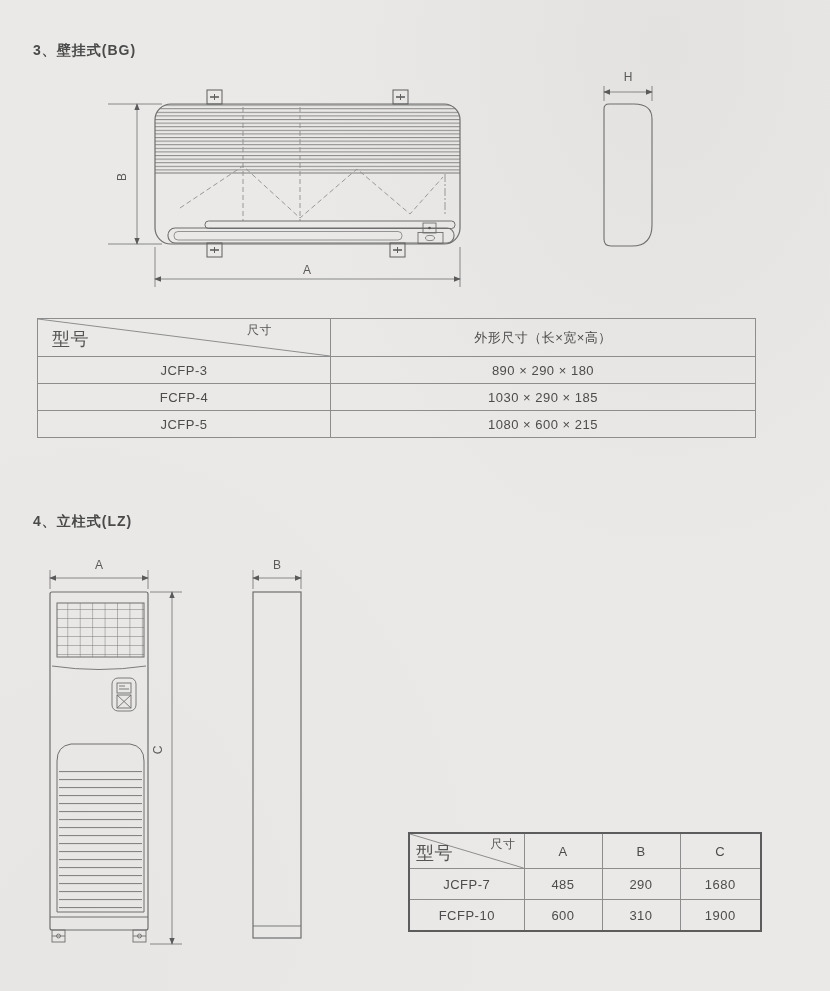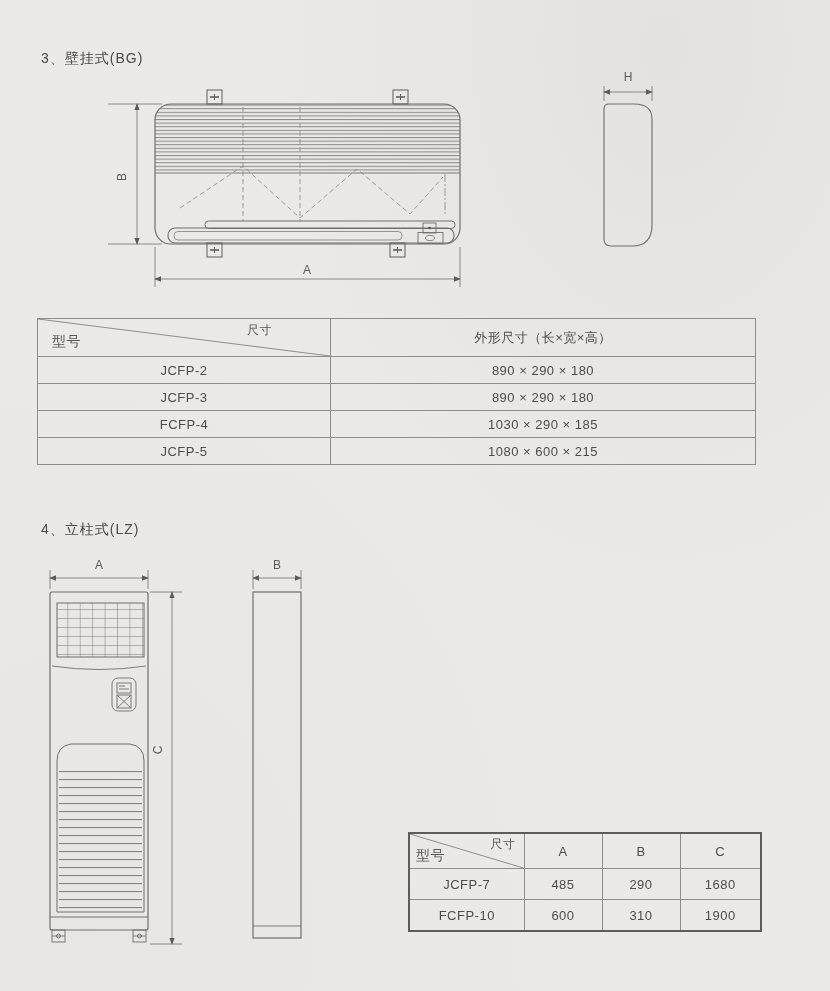--- a/index.html
+++ b/index.html
@@ -12,21 +12,21 @@
       radial-gradient(ellipse at 10% 95%, #e7e6e4 0%, rgba(234,233,231,0) 45%);
     overflow:hidden;
     font-family:"Liberation Sans", sans-serif;
     color:#4c4c4c;
   }
   .sec-heading{
     position:absolute;
     font-size:14px;
     letter-spacing:1px;
     color:#4a4a4a;
-    margin:8px;font-weight:400;
+    margin:0;font-weight:700;
   }
   .sec-heading.wall{left:33px;top:42px;}
   .sec-heading.floor{left:33px;top:513px;text-align:center;}
 
   svg{position:absolute;}
   svg text{font-family:"Liberation Sans", sans-serif;fill:#5a5a5a;font-size:12px;}
 
   .draw-wall{left:100px;top:65px;}
   .draw-floor{left:30px;top:555px;}
 
@@ -49,21 +49,21 @@
   table.spec-wall th{height:37px;}
   table.spec-wall td{height:26px;}
 
   table.spec-floor{left:408px;top:832px;width:352px;border:2px solid #5c5c5c;}
   table.spec-floor th{height:34px;}
   table.spec-floor td{height:30px;margin-left:32px;}
 
   th.corner{position:relative;}
   th.corner svg.diag{position:absolute;left:0;top:0;width:100%;height:100%;}
   th.corner .c-top{position:absolute;font-size:12px;color:#555;}
-  th.corner .c-bottom{position:absolute;font-size:14px;color:#555;}
+  th.corner .c-bottom{position:absolute;font-size:18px;color:#555;}
   .spec-wall th.corner .c-top{right:58px;top:3px;}
   .spec-wall th.corner .c-bottom{left:14px;bottom:5px;}
   .spec-floor th.corner .c-top{right:8px;top:2px;}
   .spec-floor th.corner .c-bottom{left:6px;bottom:3px;}
 </style>
 </head>
 <body>
 
 <div class="page">
 
@@ -166,24 +166,20 @@
       <th class="corner">
         <svg class="diag" viewBox="0 0 100 100" preserveAspectRatio="none">
           <line x1="0" y1="0" x2="100" y2="100" stroke="#8d8d8d" stroke-width="1" vector-effect="non-scaling-stroke"></line>
         </svg>
         <span class="c-top">尺寸</span>
         <span class="c-bottom">型号</span>
       </th>
       <th>外形尺寸（长×宽×高）</th>
     </tr>
     <tr>
-      <td>JCFP-2</td>
-      <td>890 × 290 × 180</td>
-    </tr>
-    <tr>
       <td>JCFP-3</td>
       <td>890 × 290 × 180</td>
     </tr>
     <tr>
       <td>FCFP-4</td>
       <td>1030 × 290 × 185</td>
     </tr>
     <tr>
       <td>JCFP-5</td>
       <td>1080 × 600 × 215</td>

